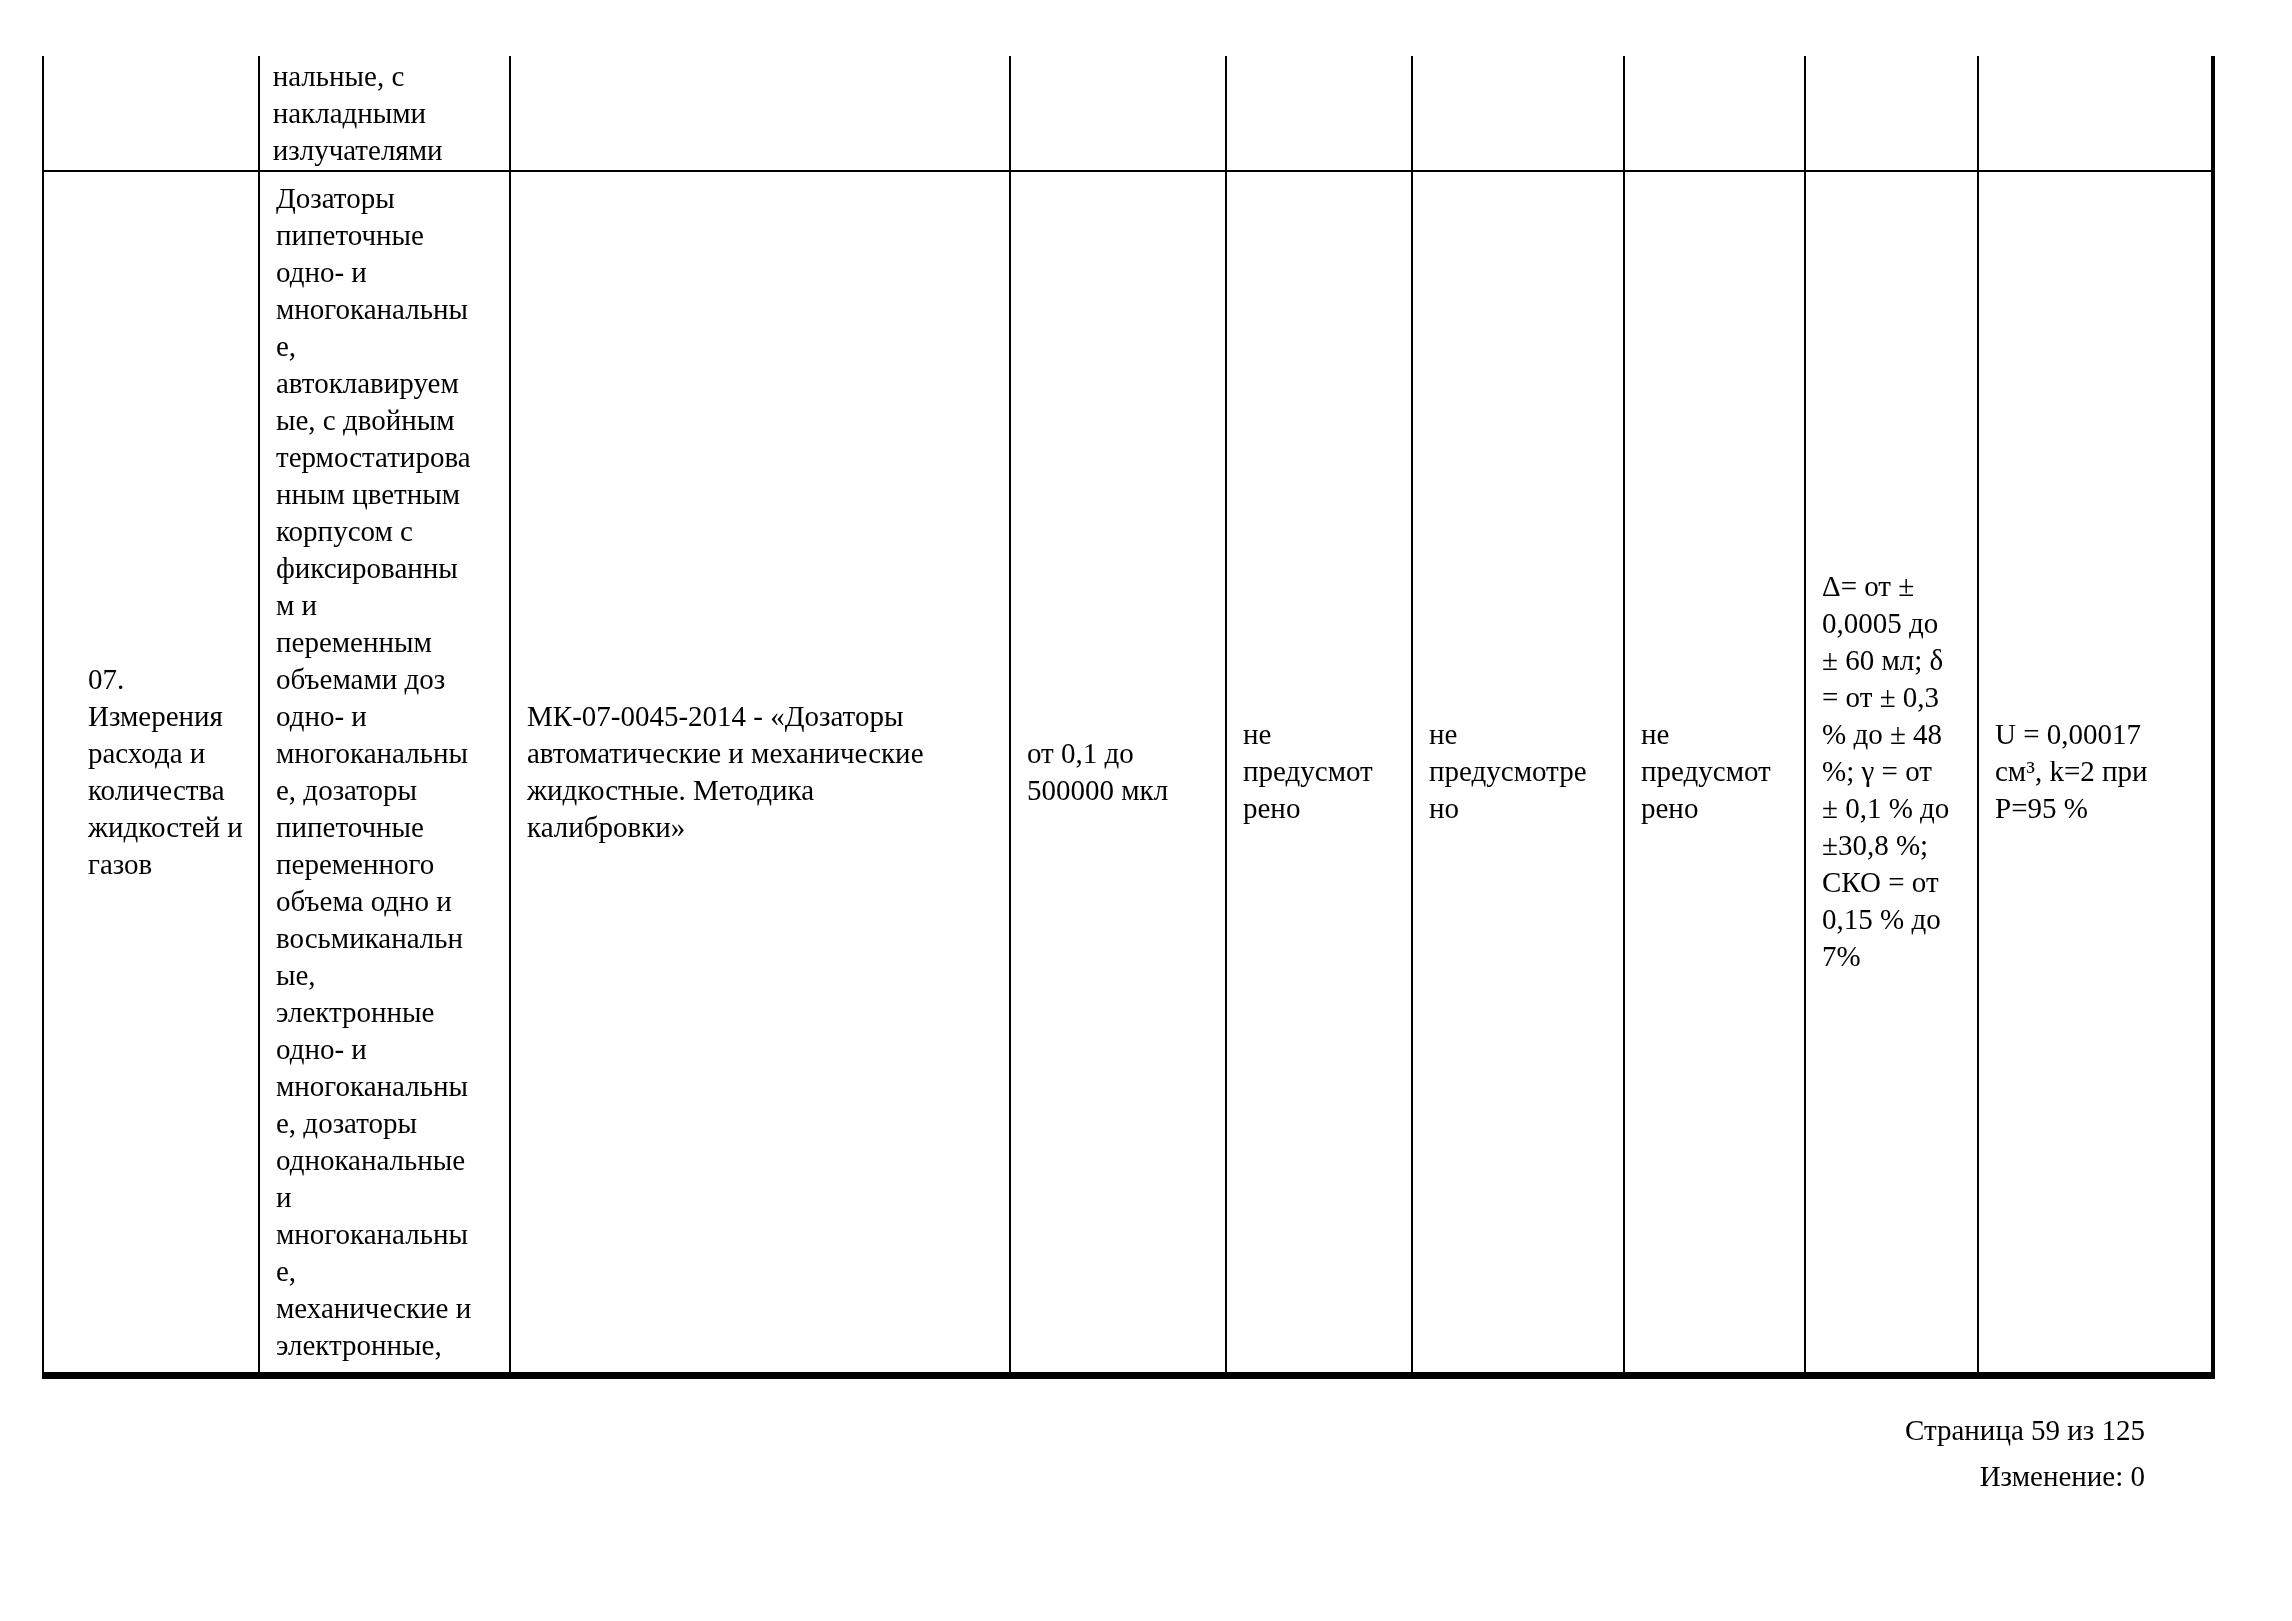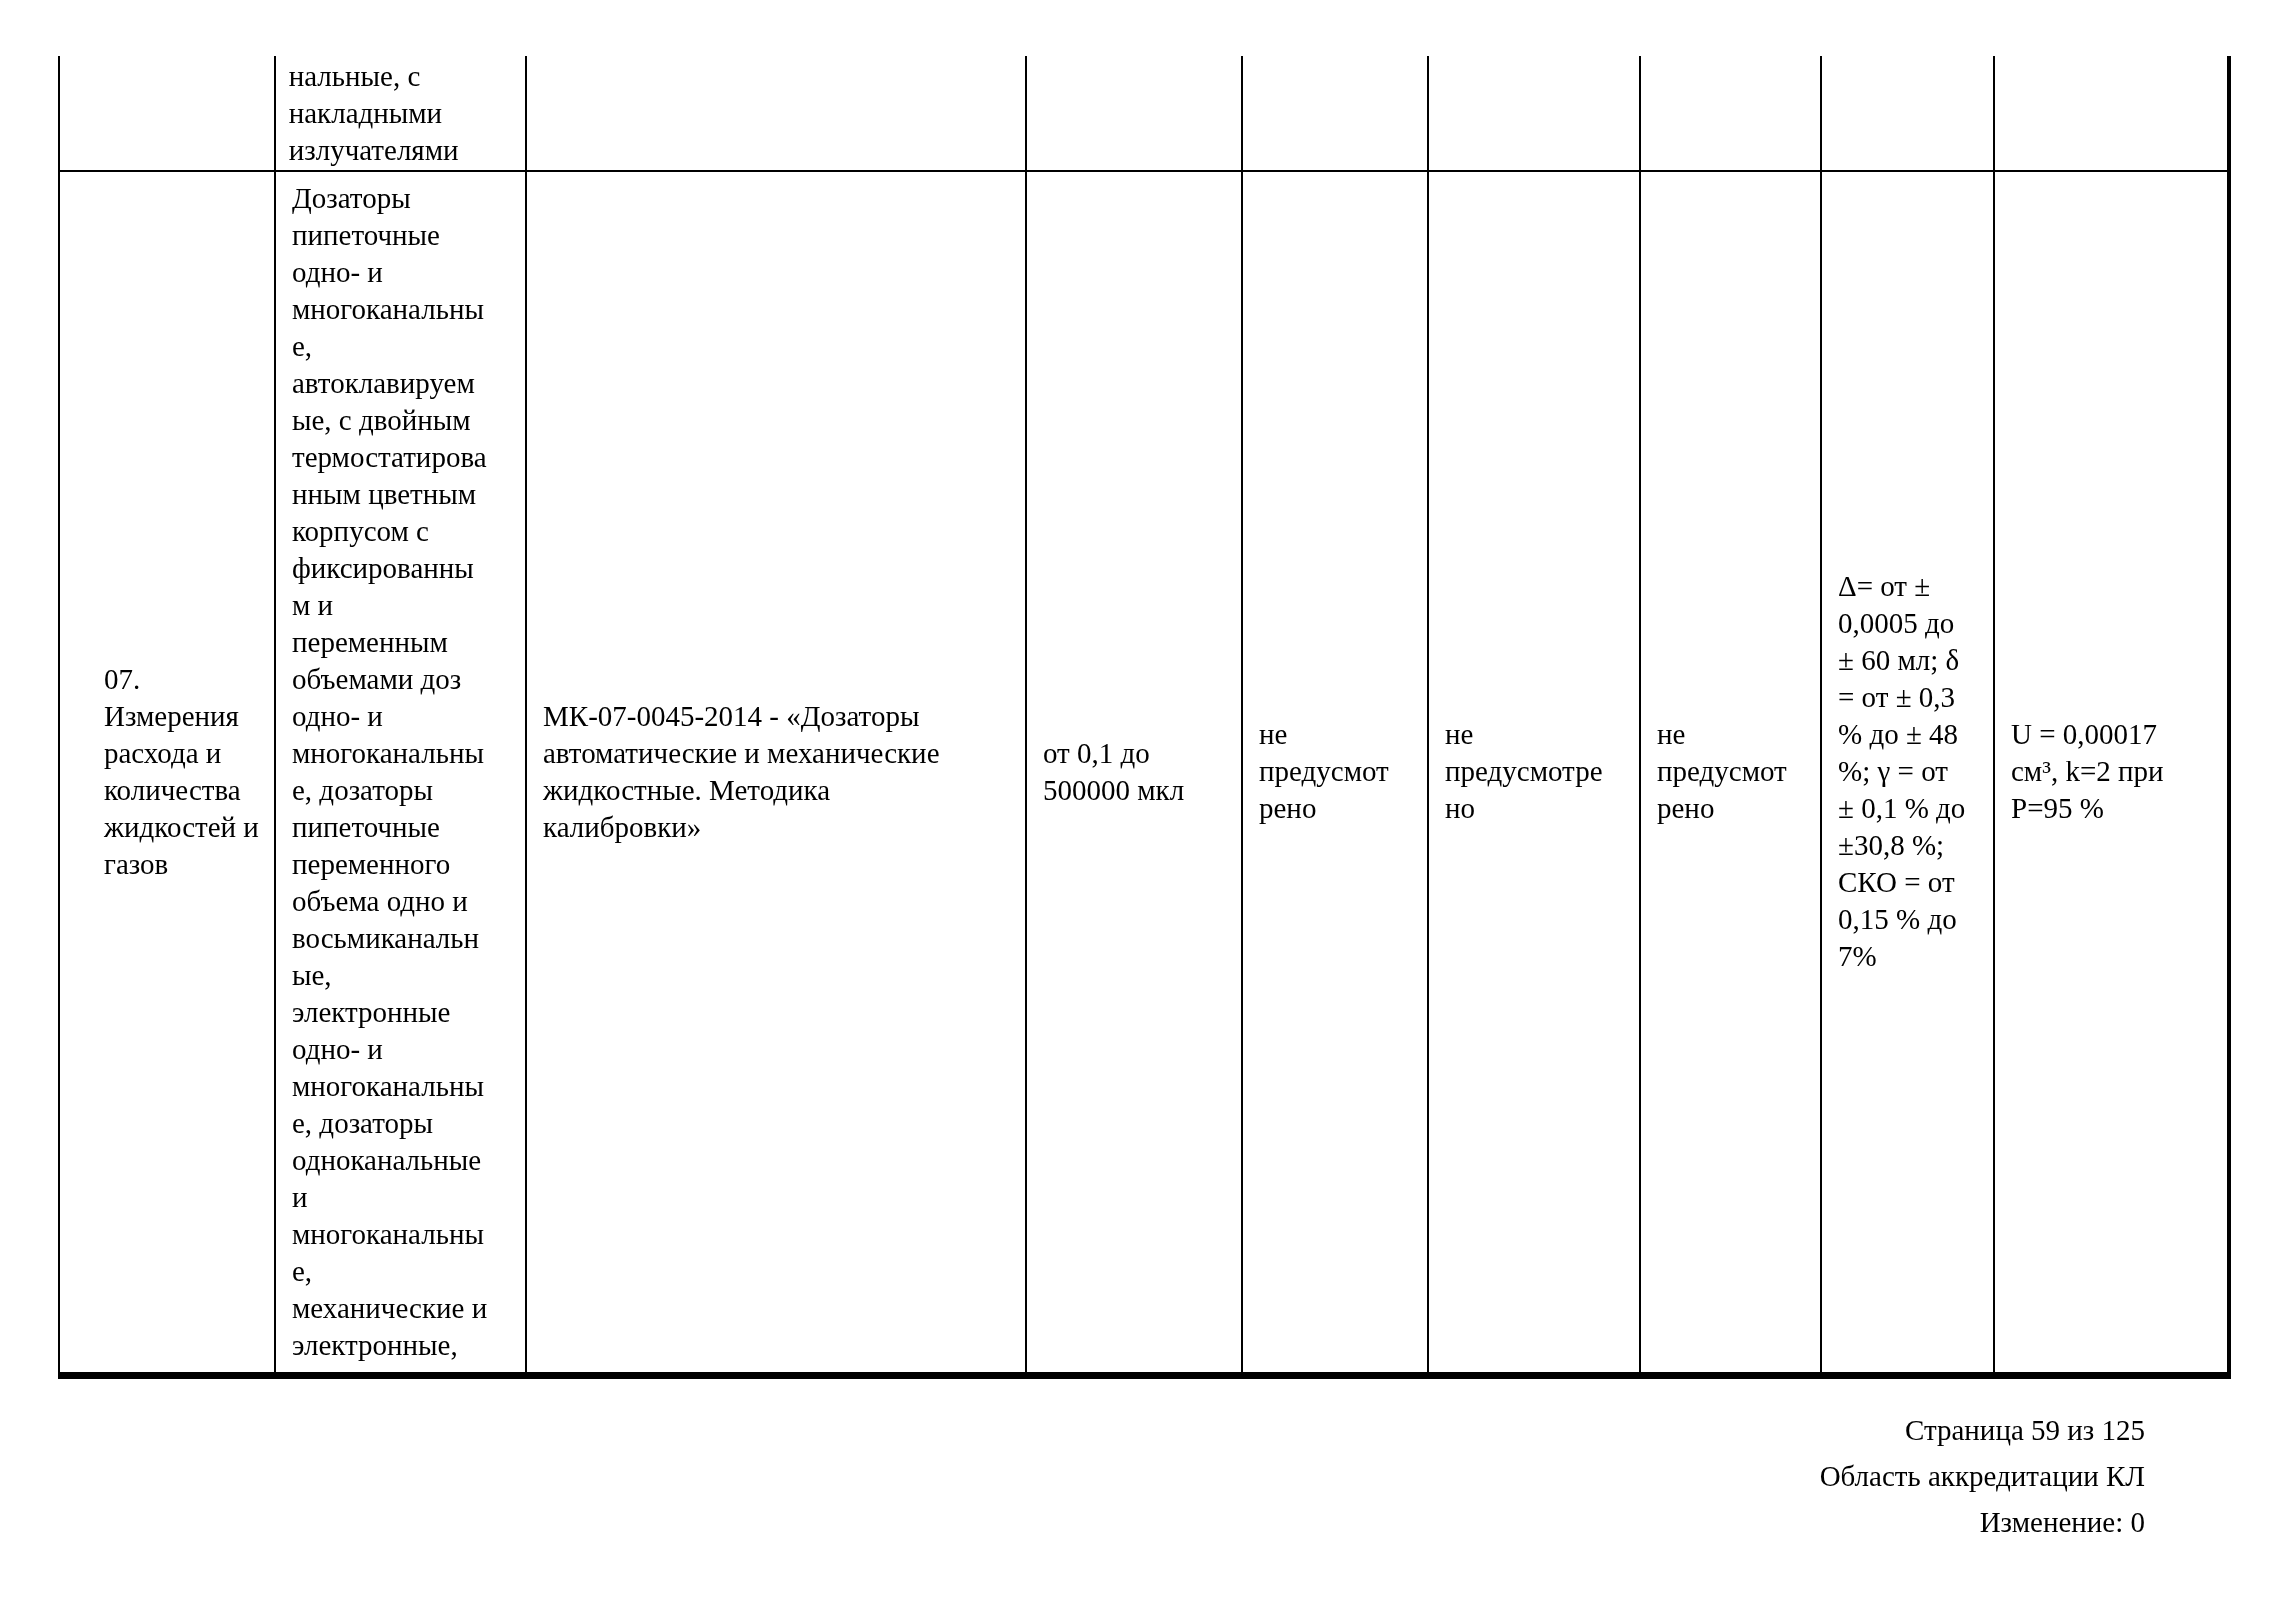--- a/index.html
+++ b/index.html
@@ -16,21 +16,20 @@
     font-family: "Liberation Serif", "DejaVu Serif", serif;
     overflow: hidden;
   }
   table.doc-table {
     position: absolute;
     left: 42px;
     top: 56px;
     width: 2170px;
     border-collapse: collapse;
     table-layout: fixed;
-    margin-left: 16px;
   }
   table.doc-table td {
     border: 2px solid #000000;
     font-size: 29px;
     line-height: 37px;
     vertical-align: middle;
     padding: 0 9.8px 0 12.7px;
     white-space: pre-line;
     word-break: break-word;
   }
@@ -149,18 +148,17 @@
 7%</td>
         <td>U = 0,00017
 см³, k=2 при
 Р=95 %</td>
       </tr>
     </tbody>
   </table>
 
   <div class="footer">
     <div>Страница 59 из 125</div>
-    <div>Область аккредитации КЛ</div>
     <div>Изменение: 0</div>
   </div>
 
 </div>
 
 
 </body></html>

